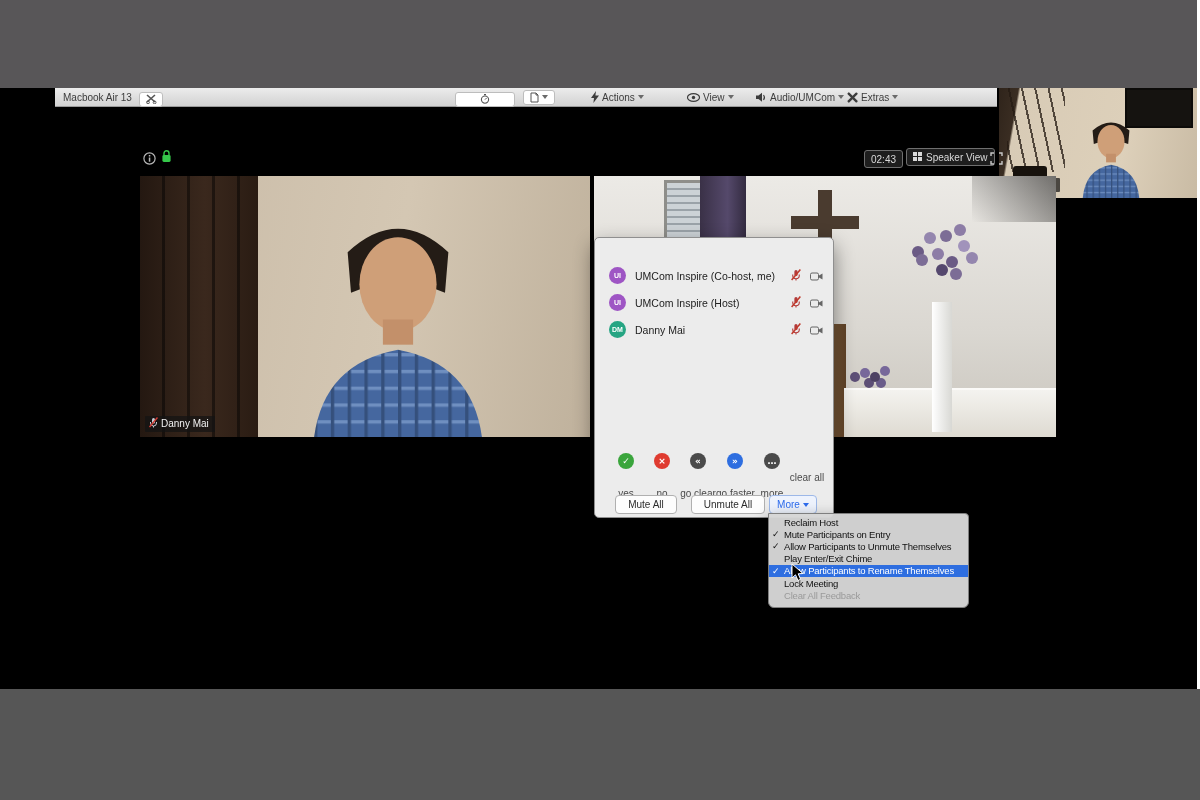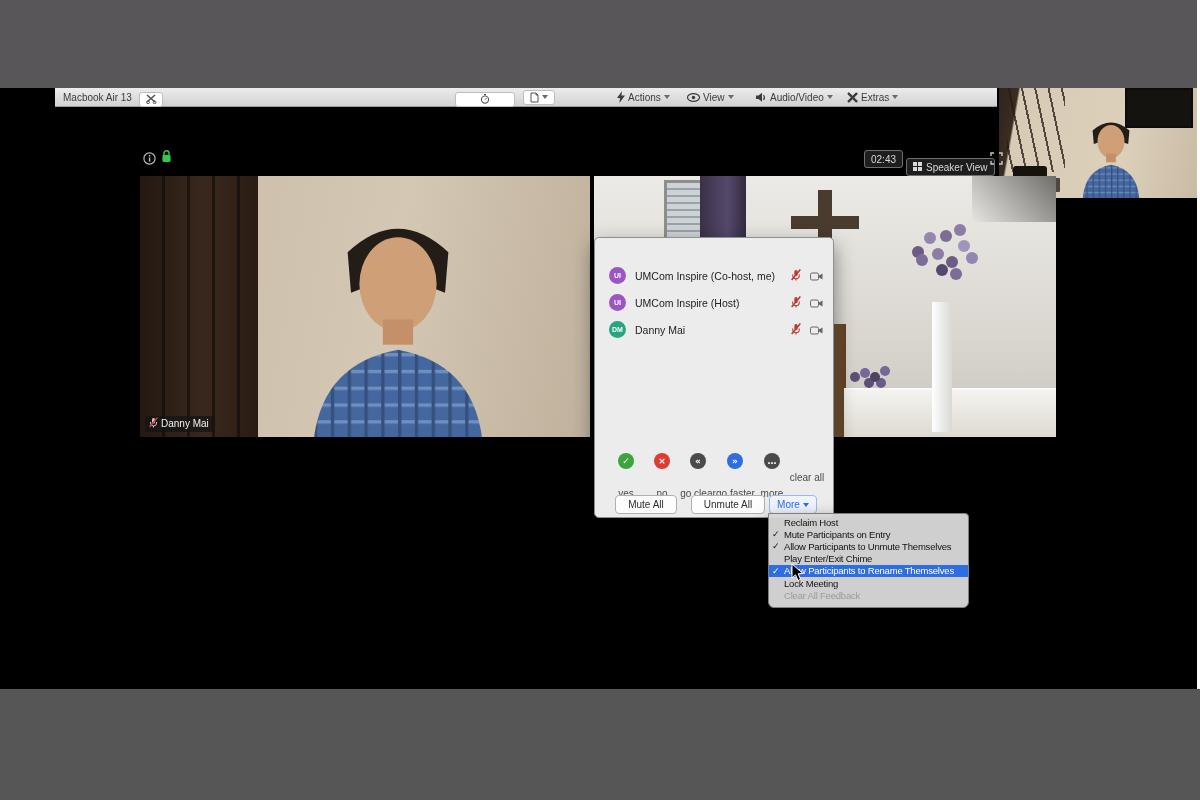--- a/index.html
+++ b/index.html
@@ -104,21 +104,21 @@
     </div>
     <div class="item" style="left:468px">
       <span class="pillbtn" style="width:30px;height:13px;gap:3px">
         <svg width="9" height="11" viewBox="0 0 9 11">
             <path d="M1 1h5l2 2v7H1z" fill="#fff" stroke="#555"></path>
             <path d="M6 1v2h2" fill="none" stroke="#555"></path>
           </svg>
         <span class="caret-down"></span>
       </span>
     </div>
-    <div class="item" style="left:562px">
+    <div class="item" style="left:536px">
       <span class="tb-ico">
           <svg width="8" height="12" viewBox="0 0 8 12">
             <polygon points="5,0 0,7 3,7 2.4,12 8,4.6 4.4,4.6" fill="#3c3c3c"></polygon>
           </svg>
         </span>
       <span>Actions</span>
       <span class="caret-down"></span>
     </div>
     <div class="item" style="left:632px">
       <span class="tb-ico">
@@ -130,21 +130,21 @@
       <span>View</span>
       <span class="caret-down"></span>
     </div>
     <div class="item" style="left:700px">
       <span class="tb-ico">
           <svg width="12" height="11" viewBox="0 0 12 11">
             <path d="M1 3.5h2.5L7 .8v9L3.5 7H1z" fill="#3c3c3c"></path>
             <path d="M8.5 3q2 2.5 0 5" fill="none" stroke="#3c3c3c" stroke-width="1.1"></path>
           </svg>
         </span>
-      <span>Audio/Video</span>
+      <span>Audio/UMCom</span>
       <span class="caret-down"></span>
     </div>
     <div class="item" style="left:792px">
       <span class="tb-ico">
           <svg width="11" height="11" viewBox="0 0 11 11">
             <rect x="4.4" y="-1" width="2.4" height="13" rx="1" transform="rotate(45 5.5 5.5)" fill="#3c3c3c"></rect>
             <rect x="4.4" y="-1" width="2.4" height="13" rx="1" transform="rotate(-45 5.5 5.5)" fill="#3c3c3c"></rect>
           </svg>
         </span>
       <span>Extras</span>
@@ -183,21 +183,21 @@
   </div>
   <div class="abs" style="left:161px;top:149px">
     <svg width="11" height="14" viewBox="0 0 11 14">
         <path d="M3 6V4.2a2.5 2.5 0 0 1 5 0V6" fill="none" stroke="#35c84a" stroke-width="1.4"></path>
         <rect x="1.4" y="6" width="8.2" height="7" rx="1.4" fill="#35c84a"></rect>
       </svg>
   </div>
   <div class="abs meet-box" style="left:864px;top:150px">
     <span>02:43</span>
   </div>
-  <div class="abs meet-box" style="left:906px;top:158px">
+  <div class="abs meet-box" style="left:906px;top:148px">
     <span><svg width="9" height="9" viewBox="0 0 9 9">
           <rect width="4" height="4" fill="#d9d9d9"></rect>
           <rect x="5" width="4" height="4" fill="#d9d9d9"></rect>
           <rect y="5" width="4" height="4" fill="#d9d9d9"></rect>
           <rect x="5" y="5" width="4" height="4" fill="#d9d9d9"></rect>
         </svg></span>
     <span>Speaker View</span>
   </div>
   <div class="abs" style="left:990px;top:151px">
     <svg width="13" height="13" viewBox="0 0 13 13" fill="none" stroke="#c9c9c9" stroke-width="1.4">

